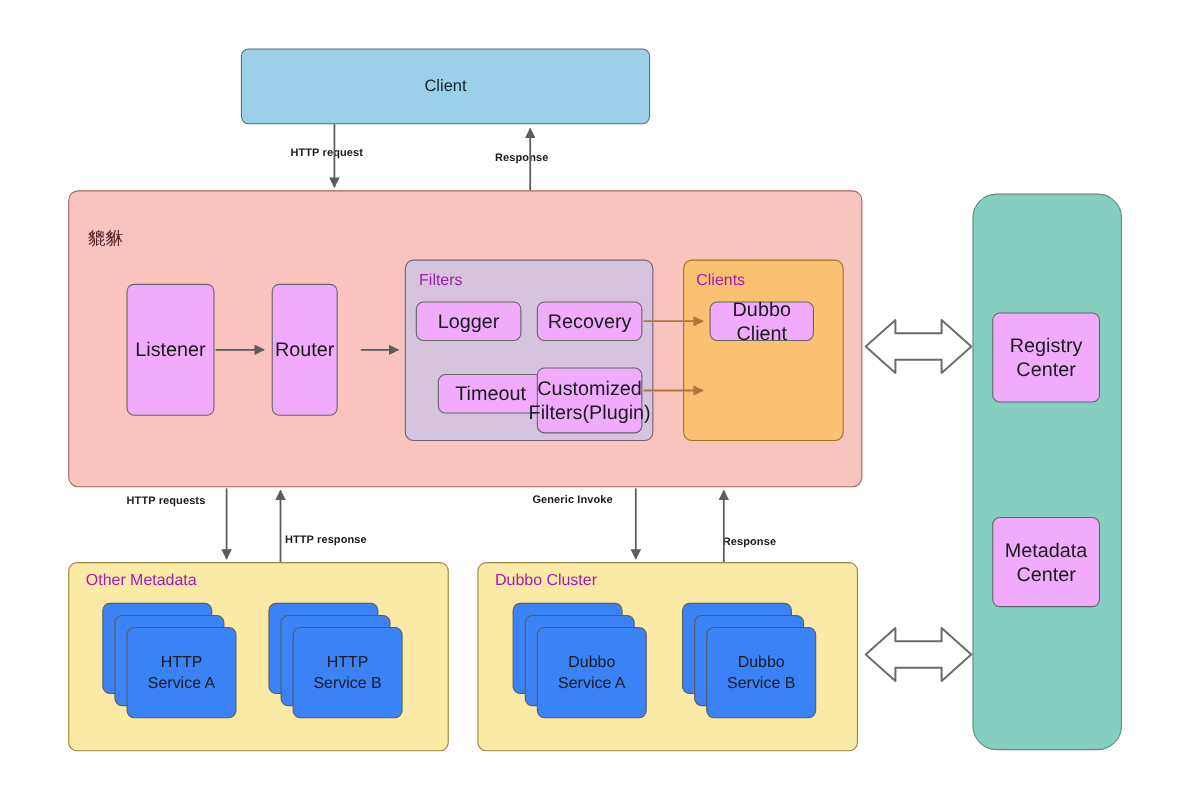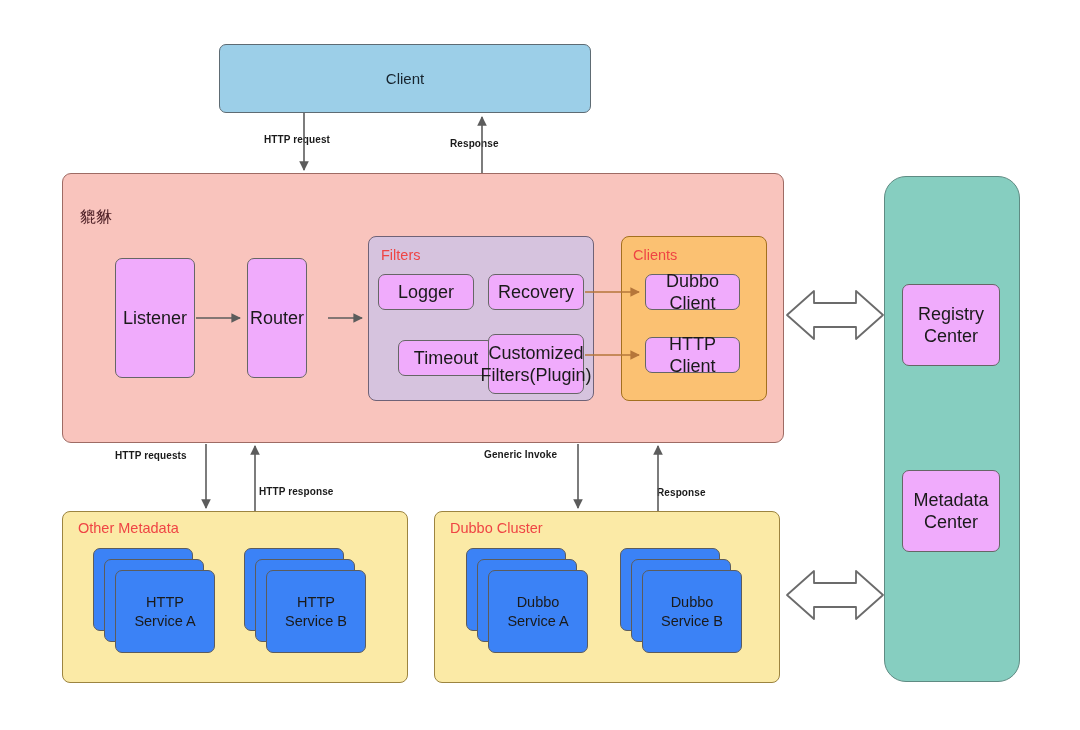--- a/index.html
+++ b/index.html
@@ -32,21 +32,21 @@
     justify-content: center;
     text-align: center;
     background: #f0abfc;
     font-size: 18px;
     line-height: 1.25;
     color: #1a1a1a;
   }
   .group-title {
     position: absolute;
     font-size: 14.5px;
-    color: #ef4444;
+    color: #a21caf;
     white-space: nowrap;
   }
 
   
   .client-box {
     background: #9ccfe8;
     border: 1.7px solid #5e6b73;
     border-radius: 7px;
     display: flex;
     align-items: center;
@@ -166,23 +166,20 @@
 Filters(Plugin)</span>
   </div>
 
   <div class="abs clients-panel" style="left:621px; top:236px; width:146px; height:165px;">
   </div>
   <div class="group-title" style="left:633px; top:247px;">Clients</div>
 
   <div class="abs node" style="left:645px; top:274px; width:95px; height:36px;">
     <span>Dubbo Client</span>
   </div>
-  <div class="abs node" style="left:645px; top:337px; width:95px; height:36px;">
-    <span>HTTP Client</span>
-  </div>
 
   <div class="abs cluster-panel" style="left:62px; top:511px; width:346px; height:172px;">
   </div>
   <div class="group-title" style="left:78px; top:520px;">Other Metadata</div>
 
   <div class="stack" style="left:93px; top:548px; width:120px; height:103px;">
     <div class="card" style="left:0px;  top:0px;  width:100px; height:83px;"></div>
     <div class="card" style="left:11px; top:11px; width:100px; height:83px;"></div>
     <div class="card front" style="left:22px; top:22px; width:100px; height:83px;">
       <span>

